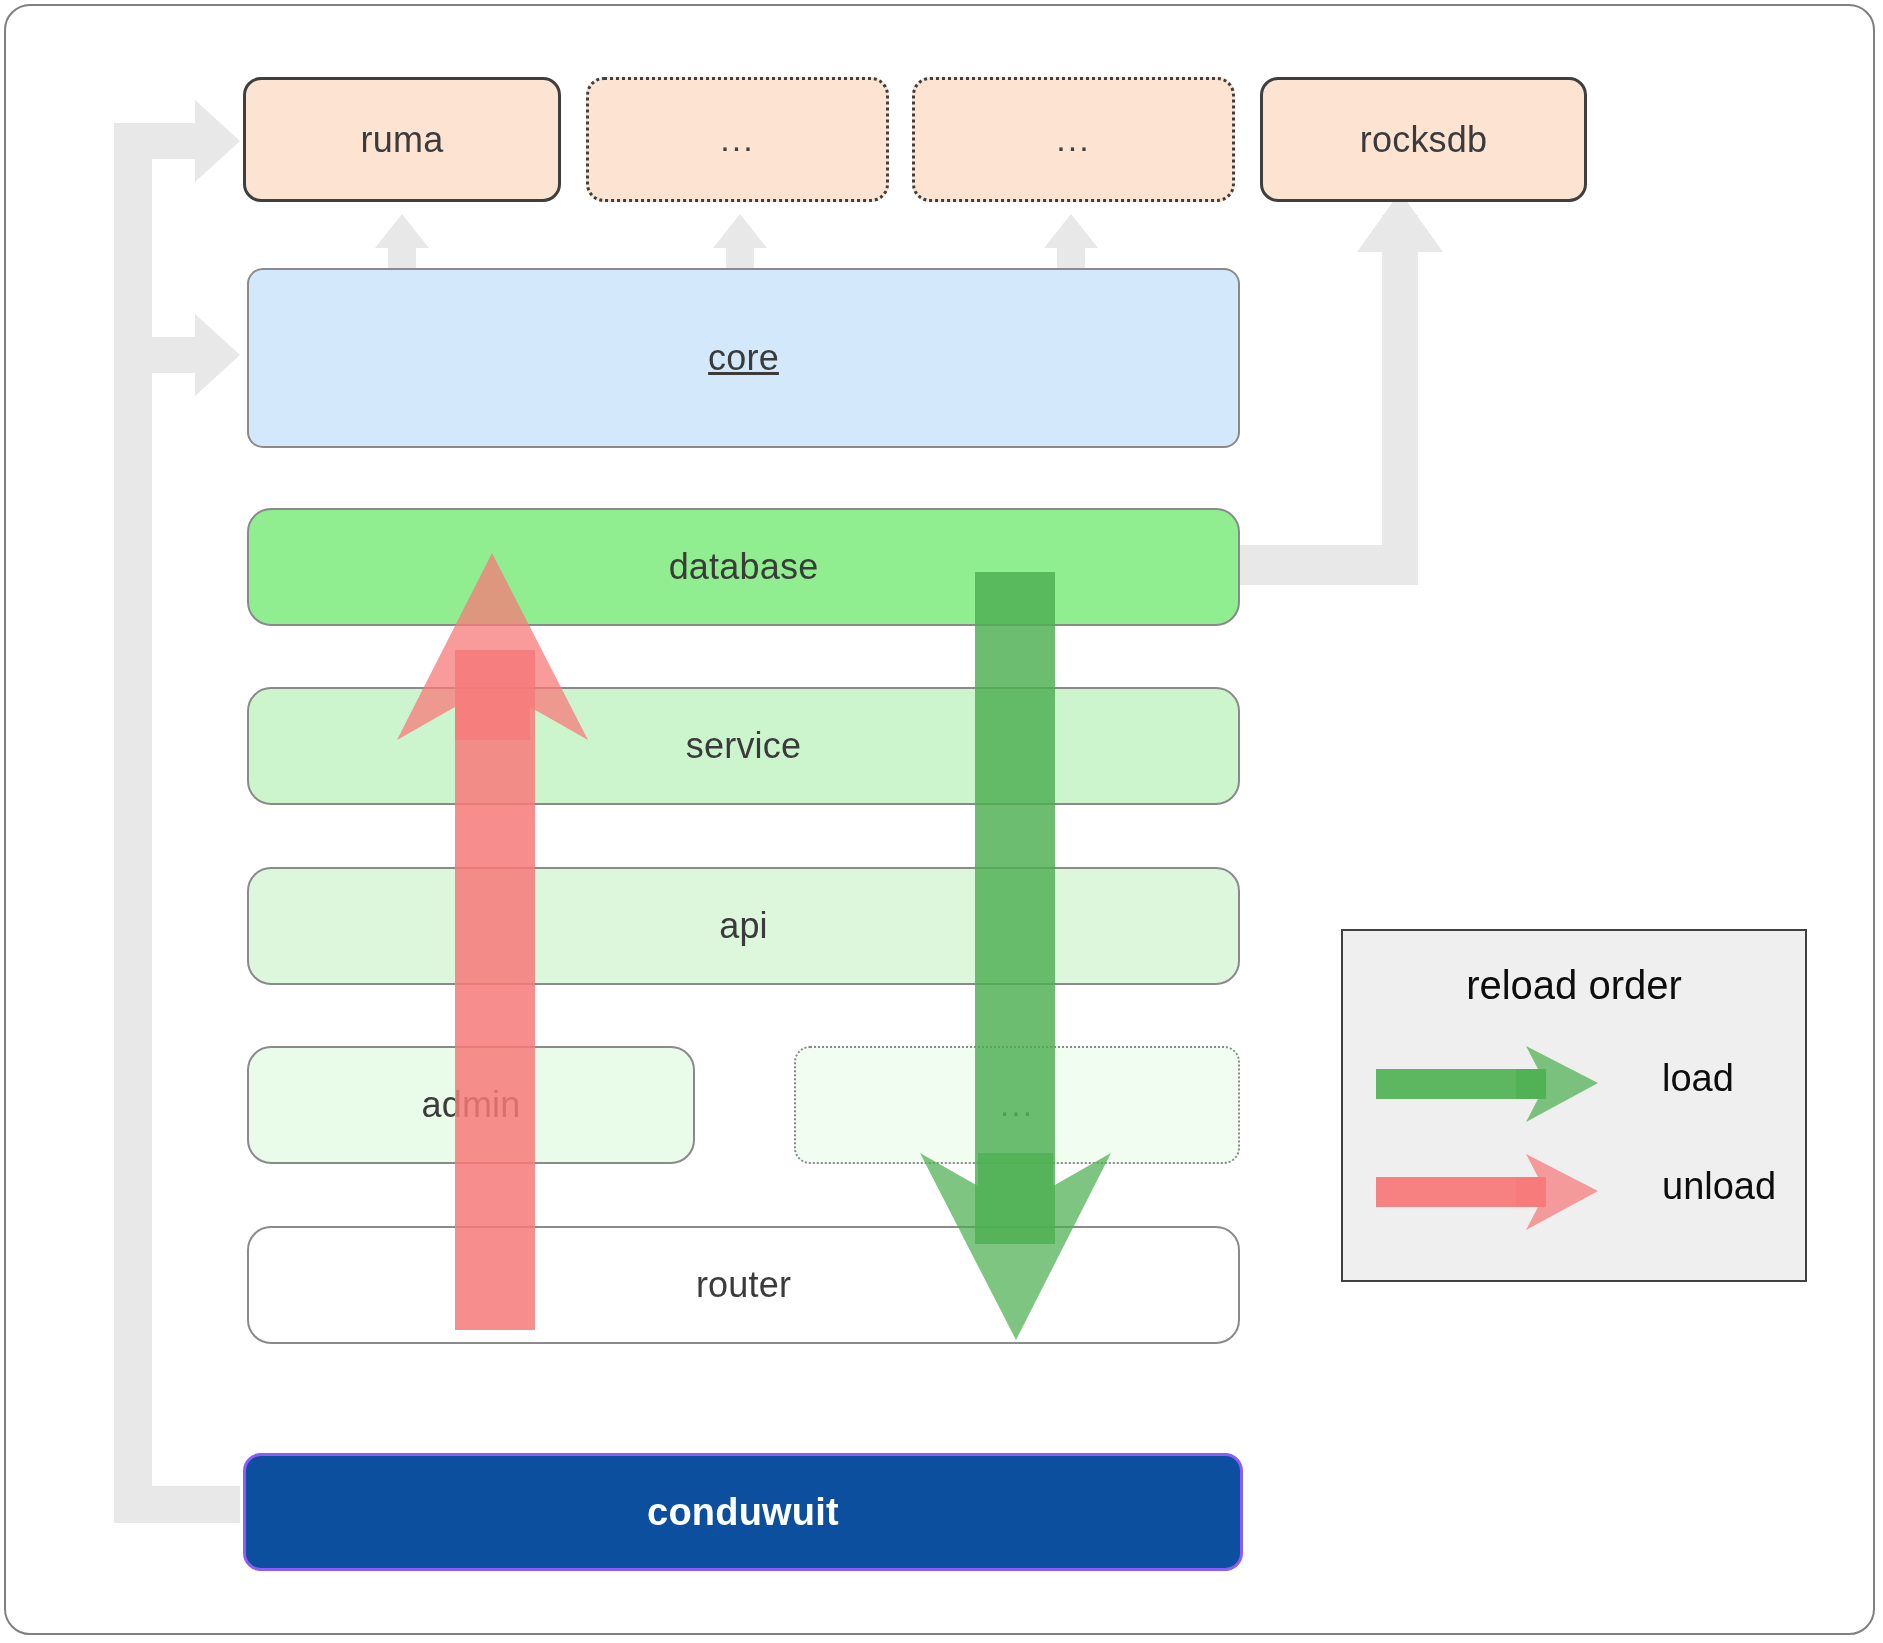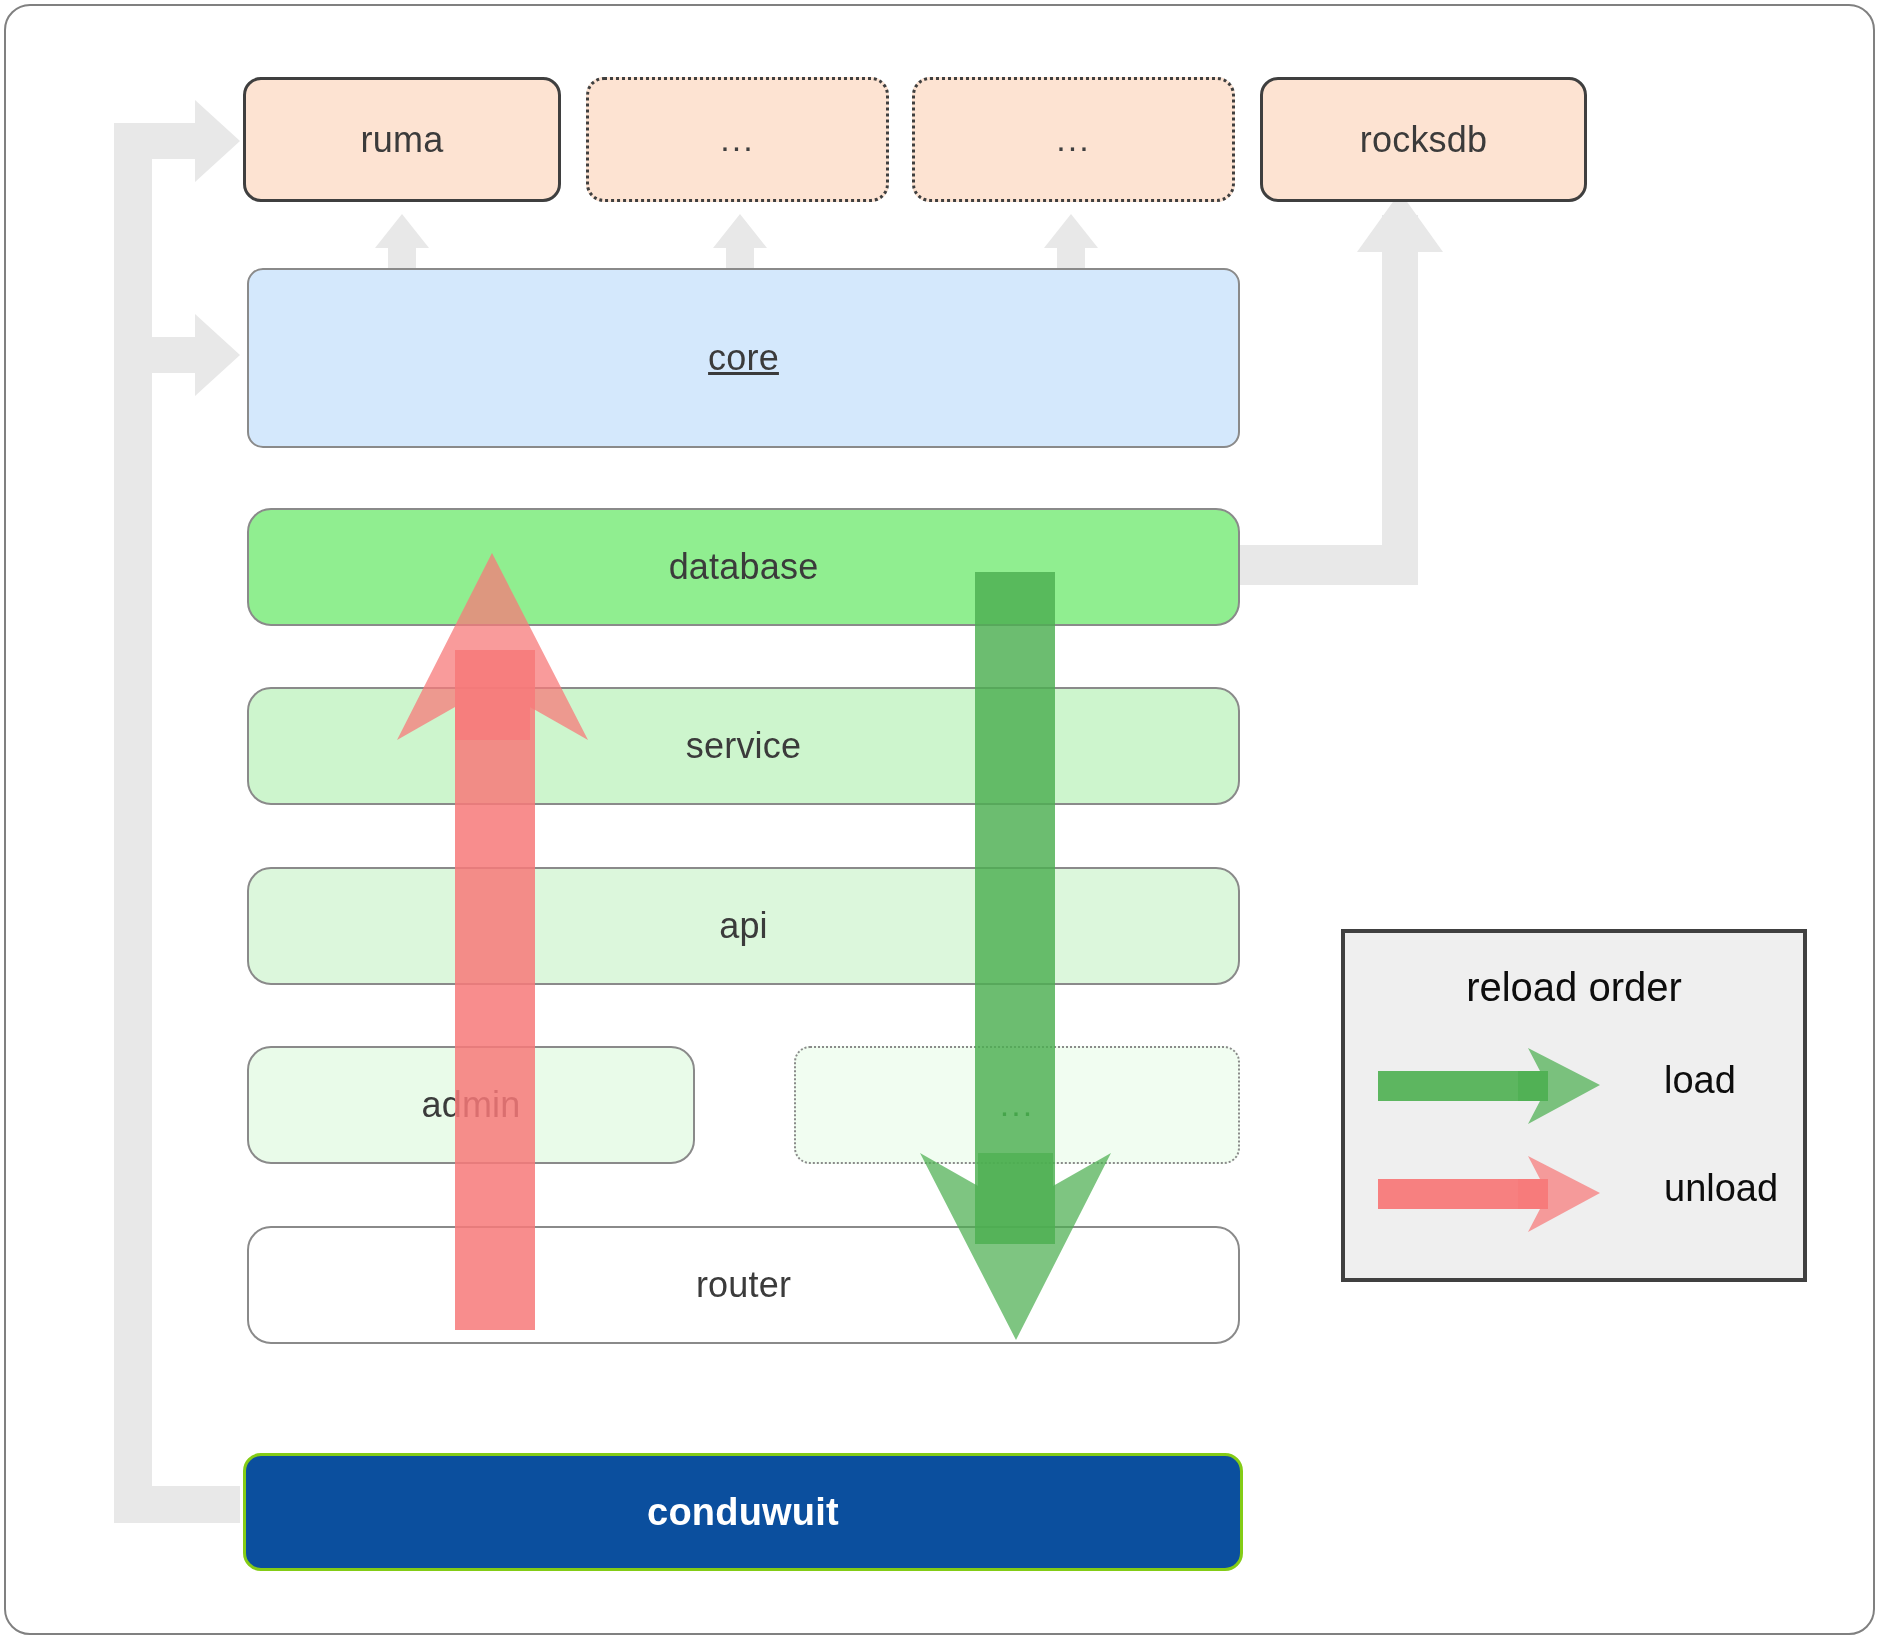--- a/index.html
+++ b/index.html
@@ -57,36 +57,36 @@
     border: 2px solid #8a8a8a;
     border-radius: 24px;
     align-items: center;
   }
   .node.layer-dotted {
     border: 2px dotted #8a8a8a;
     border-radius: 16px;
   }
   .node.root {
     background: #0b4f9e;
-    border: 3px solid #84cc16;
+    border: 3px solid #8b5cf6;
     border-radius: 18px;
     color: #ffffff;
     font-weight: bold;
     font-size: 38px;
   }
   .dots {
     letter-spacing: 2px;
     font-size: 34px;
     line-height: 0.4;
     color: #3f3f3f;
   }
   .legend {
     position: absolute;
     background: #efefef;
-    border: 4px solid #404040;
+    border: 2px solid #404040;
     box-sizing: border-box;
   }
   .legend-title {
     position: absolute;
     width: 100%;
     text-align: center;
     font-size: 40px;
     color: #0d0d0d;
   }
   .legend-label {

